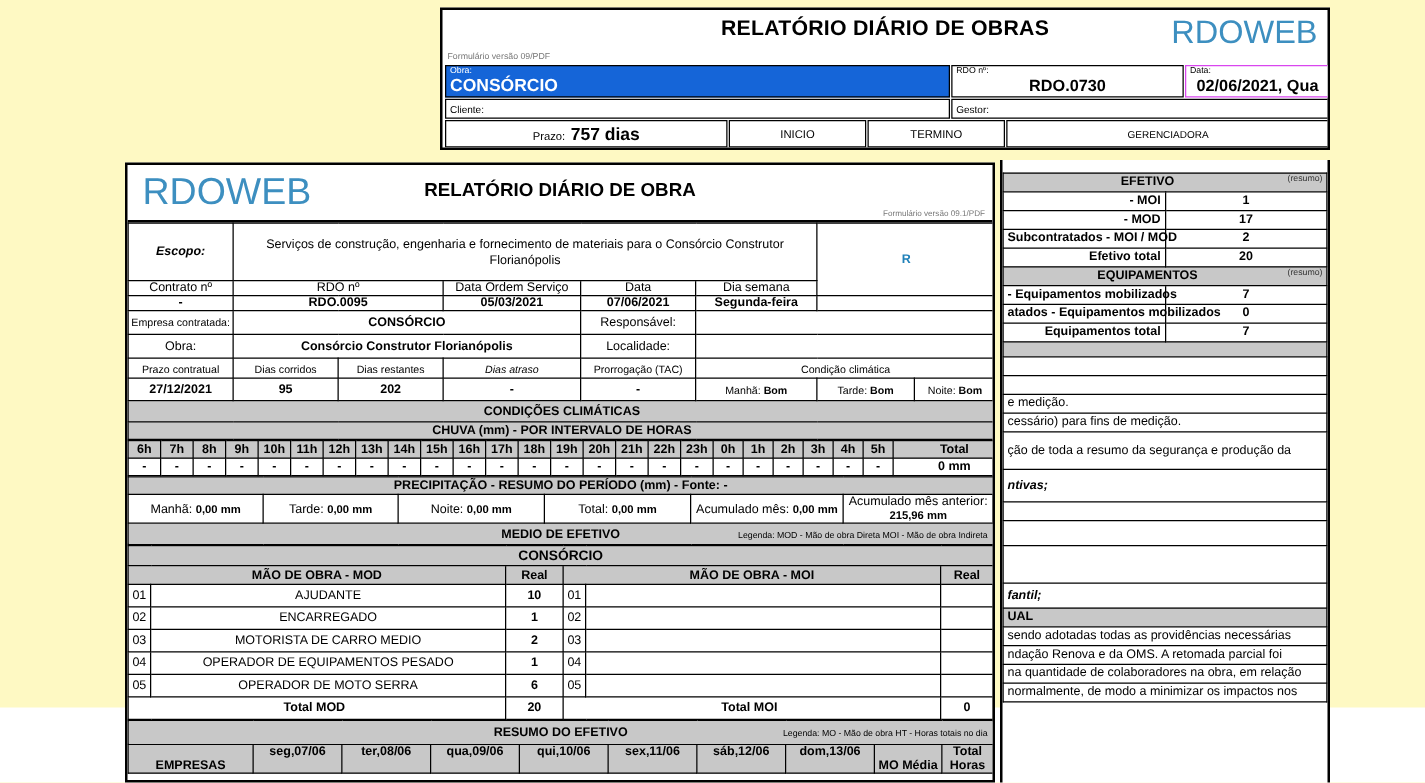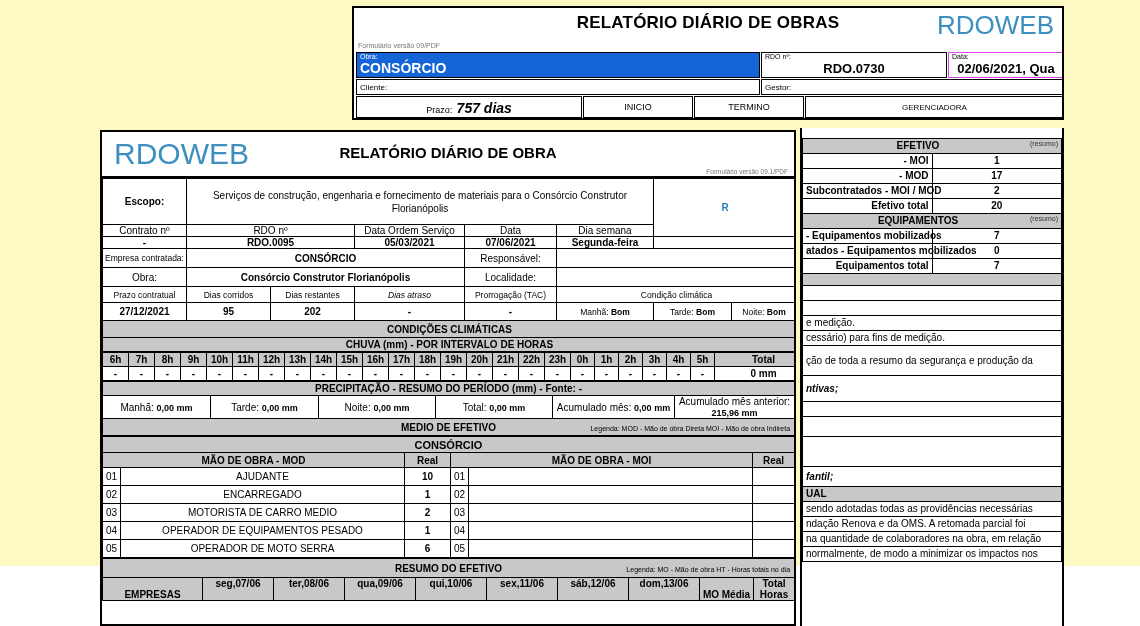--- a/index.html
+++ b/index.html
@@ -54,21 +54,21 @@
   }
   .bd-gestor{
     position:absolute;left:407px;top:71px;width:303px;height:16px;
     border:1px solid #000;box-sizing:border-box;font-size:8px;padding-left:3px;line-height:15px;
   }
   .bd-prazo{
     position:absolute;left:2px;top:88px;width:226px;height:22px;
     border:1px solid #000;box-sizing:border-box;text-align:center;line-height:21px;
   }
   .bd-prazo .k{font-size:9px;}
-  .bd-prazo .v{font-size:14px;font-weight:bold;font-style:italic;}
+  .bd-prazo .v{font-size:14px;font-weight:bold;}
   .bd-inicio{
     position:absolute;left:229px;top:88px;width:110px;height:22px;
     border:1px solid #000;box-sizing:border-box;text-align:center;line-height:21px;font-size:9px;
   }
   .bd-termino{
     position:absolute;left:340px;top:88px;width:110px;height:22px;
     border:1px solid #000;box-sizing:border-box;text-align:center;line-height:21px;font-size:9px;
   }
   .bd-gerenc{
     position:absolute;left:451px;top:88px;width:259px;height:22px;
@@ -99,21 +99,21 @@
   }
   .fd-head{height:46px;position:relative;border-bottom:2px solid #000;box-sizing:border-box;}
   .fd-brand{position:absolute;left:12px;top:5px;font-size:30px;color:#3d8fc0;}
   .fd-title{position:absolute;left:0;right:0;top:12px;text-align:center;font-size:15px;font-weight:bold;}
   .fd-version{position:absolute;right:6px;bottom:1px;font-size:6.5px;color:#777;}
 
   table.fd{width:100%;border-collapse:collapse;table-layout:fixed;}
   table.fd td{border:1px solid #000;box-sizing:border-box;font-size:10px;padding:0 2px;text-align:center;}
   .k{font-size:9px;}
   .v{font-size:10.5px;font-weight:bold;}
-  .lbold{font-weight:bold;}
+  .lbold{font-weight:bold;font-style:italic;}
   .gray{background:#c8c8c8;}
   .ctr{text-align:center;}
   .lft{text-align:left;}
   .rgt{text-align:right;}
 
   .escopo-txt{font-size:9.5px;text-align:left;line-height:13px;padding:3px 4px;}
   .rbox{font-size:34px;color:#2081b9;font-weight:bold;text-align:center;}
 
   .sect{background:#c8c8c8;text-align:center;font-weight:bold;font-size:12px;height:17px;}
   .sect-sub{background:#c8c8c8;text-align:center;font-weight:bold;font-size:9px;height:14px;}
@@ -551,20 +551,26 @@
           <td class="mo-real"></td>
         </tr>
         <tr class="mo-row">
           <td class="idx">05</td>
           <td class="mo-name">OPERADOR DE MOTO SERRA</td>
           <td class="mo-real">6</td>
           <td class="idx">05</td>
           <td class="mo-name"></td>
           <td class="mo-real"></td>
         </tr>
+        <tr class="totrow">
+          <td colspan="2" class="rgt" style="padding-right:6px;">Total MOD</td>
+          <td class="ctr">20</td>
+          <td colspan="2" class="rgt" style="padding-right:6px;">Total MOI</td>
+          <td class="ctr">0</td>
+        </tr>
       </tbody>
     </table>
 
     <table class="fd">
       <colgroup>
         <col style="width:100px">
           <col style="width:71px">
           <col style="width:71px">
           <col style="width:71px">
         <col style="width:71px">

